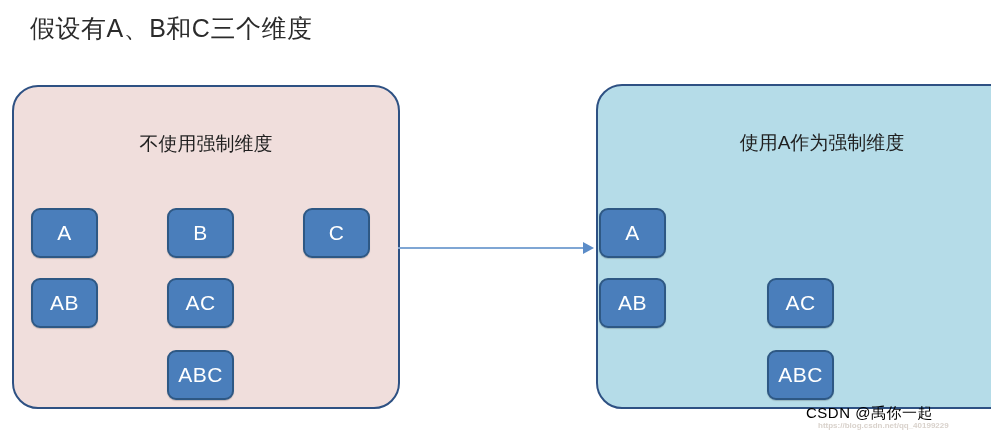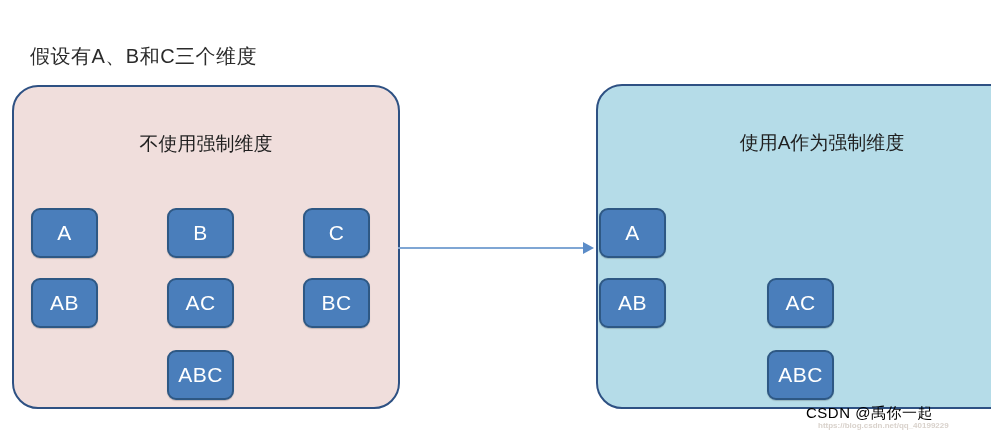--- a/index.html
+++ b/index.html
@@ -18,26 +18,25 @@
     width: 991px;
     height: 432px;
     background: #ffffff;
   }
 
   
   .page-title {
     position: absolute;
     left: 30px;
     top: 14px;
-    font-size: 20px;
+    font-size: 25px;
     line-height: 28px;
     color: #2b2b2b;
     letter-spacing: 0.5px;
     white-space: nowrap;
-    margin-top: 28px;
   }
 
   
   .panel {
     position: absolute;
     box-sizing: border-box;
     border: 2px solid #2e5183;
     border-radius: 26px;
   }
   .panel.left {
@@ -137,19 +136,18 @@
   </div>
 
   <div class="watermark">CSDN @禹你一起</div>
   <div class="watermark-sub">https://blog.csdn.net/qq_40199229</div>
 
 <div class="cube" style="left: 31px; top: 208px; background: rgb(74, 126, 187); border-color: rgb(46, 88, 132); color: rgb(255, 255, 255);">A</div>
     <div class="cube" style="left: 167px; top: 208px; background: rgb(74, 126, 187); border-color: rgb(46, 88, 132); color: rgb(255, 255, 255);">B</div>
     <div class="cube" style="left: 303px; top: 208px; background: rgb(74, 126, 187); border-color: rgb(46, 88, 132); color: rgb(255, 255, 255);">C</div>
     <div class="cube" style="left: 31px; top: 278px; background: rgb(74, 126, 187); border-color: rgb(46, 88, 132); color: rgb(255, 255, 255);">AB</div>
     <div class="cube" style="left: 167px; top: 278px; background: rgb(74, 126, 187); border-color: rgb(46, 88, 132); color: rgb(255, 255, 255);">AC</div>
-    <div class="cube" style="left: 303px; top: 278px; background: rgb(74, 126, 187); border-color: rgb(46, 88, 132); color: rgb(255, 255, 255);">BC</div>
     <div class="cube" style="left: 167px; top: 350px; background: rgb(74, 126, 187); border-color: rgb(46, 88, 132); color: rgb(255, 255, 255);">ABC</div>
     <div class="cube" style="left: 599px; top: 208px; background: rgb(74, 126, 187); border-color: rgb(46, 88, 132); color: rgb(255, 255, 255);">A</div>
     <div class="cube" style="left: 599px; top: 278px; background: rgb(74, 126, 187); border-color: rgb(46, 88, 132); color: rgb(255, 255, 255);">AB</div>
     <div class="cube" style="left: 767px; top: 278px; background: rgb(74, 126, 187); border-color: rgb(46, 88, 132); color: rgb(255, 255, 255);">AC</div>
     <div class="cube" style="left: 767px; top: 350px; background: rgb(74, 126, 187); border-color: rgb(46, 88, 132); color: rgb(255, 255, 255);">ABC</div>
   </div>
 
 </body></html>

